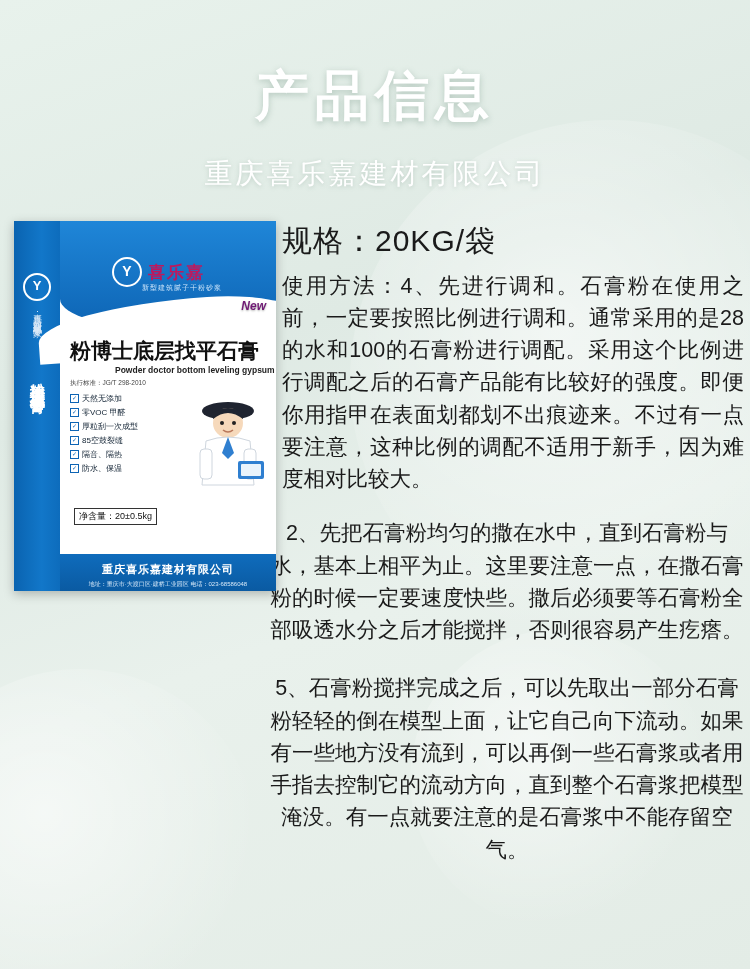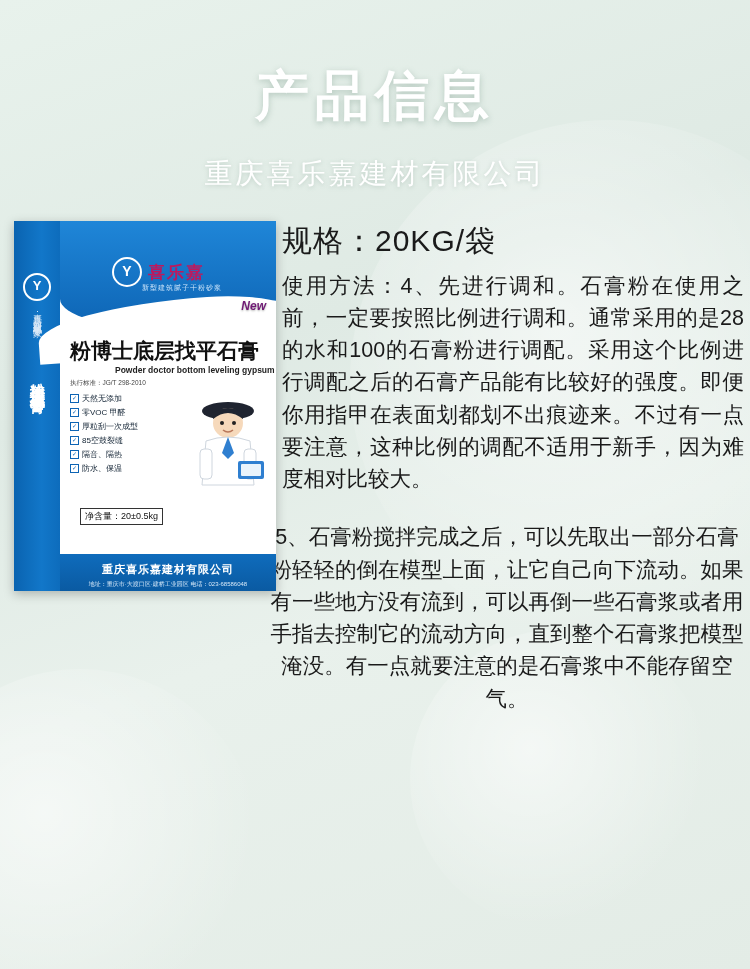--- a/index.html
+++ b/index.html
@@ -223,21 +223,21 @@
     vertical-align: middle;
   }
   .mascot {
     position: absolute;
     right: 6px; top: 168px;
     width: 84px; height: 108px;
     z-index: 3;
   }
   .weight {
     position: absolute;
-    left: 20px; bottom: 66px;
+    left: 14px; bottom: 66px;
     font-size: 9px;
     color: #111;
     border: 1px solid #333;
     padding: 1px 4px;
     z-index: 3;
   }
   .pack-foot {
     position: absolute;
     left: 0; bottom: 0;
     width: 100%; height: 37px;
@@ -365,16 +365,17 @@
       </div>
     </div>
   </div>
 
   <div class="text-col">
     <div class="line-spec">规格：20KG/袋</div>
     <div class="para p1">使用方法：4、先进行调和。石膏粉在使用之前，一定要按照比例进行调和。通常采用的是28的水和100的石膏粉进行调配。采用这个比例进行调配之后的石膏产品能有比较好的强度。即便你用指甲在表面划都划不出痕迹来。不过有一点要注意，这种比例的调配不适用于新手，因为难度相对比较大。</div>
   </div>
 
   <div class="text-col">
+    <div class="para p2 wide p2-block">2、先把石膏粉均匀的撒在水中，直到石膏粉与水，基本上相平为止。这里要注意一点，在撒石膏粉的时候一定要速度快些。撒后必须要等石膏粉全部吸透水分之后才能搅拌，否则很容易产生疙瘩。</div>
     <div class="para p3 wide p3-block">5、石膏粉搅拌完成之后，可以先取出一部分石膏粉轻轻的倒在模型上面，让它自己向下流动。如果有一些地方没有流到，可以再倒一些石膏浆或者用手指去控制它的流动方向，直到整个石膏浆把模型淹没。有一点就要注意的是石膏浆中不能存留空气。</div>
   </div>
 
 </div>
 
 </body></html>

